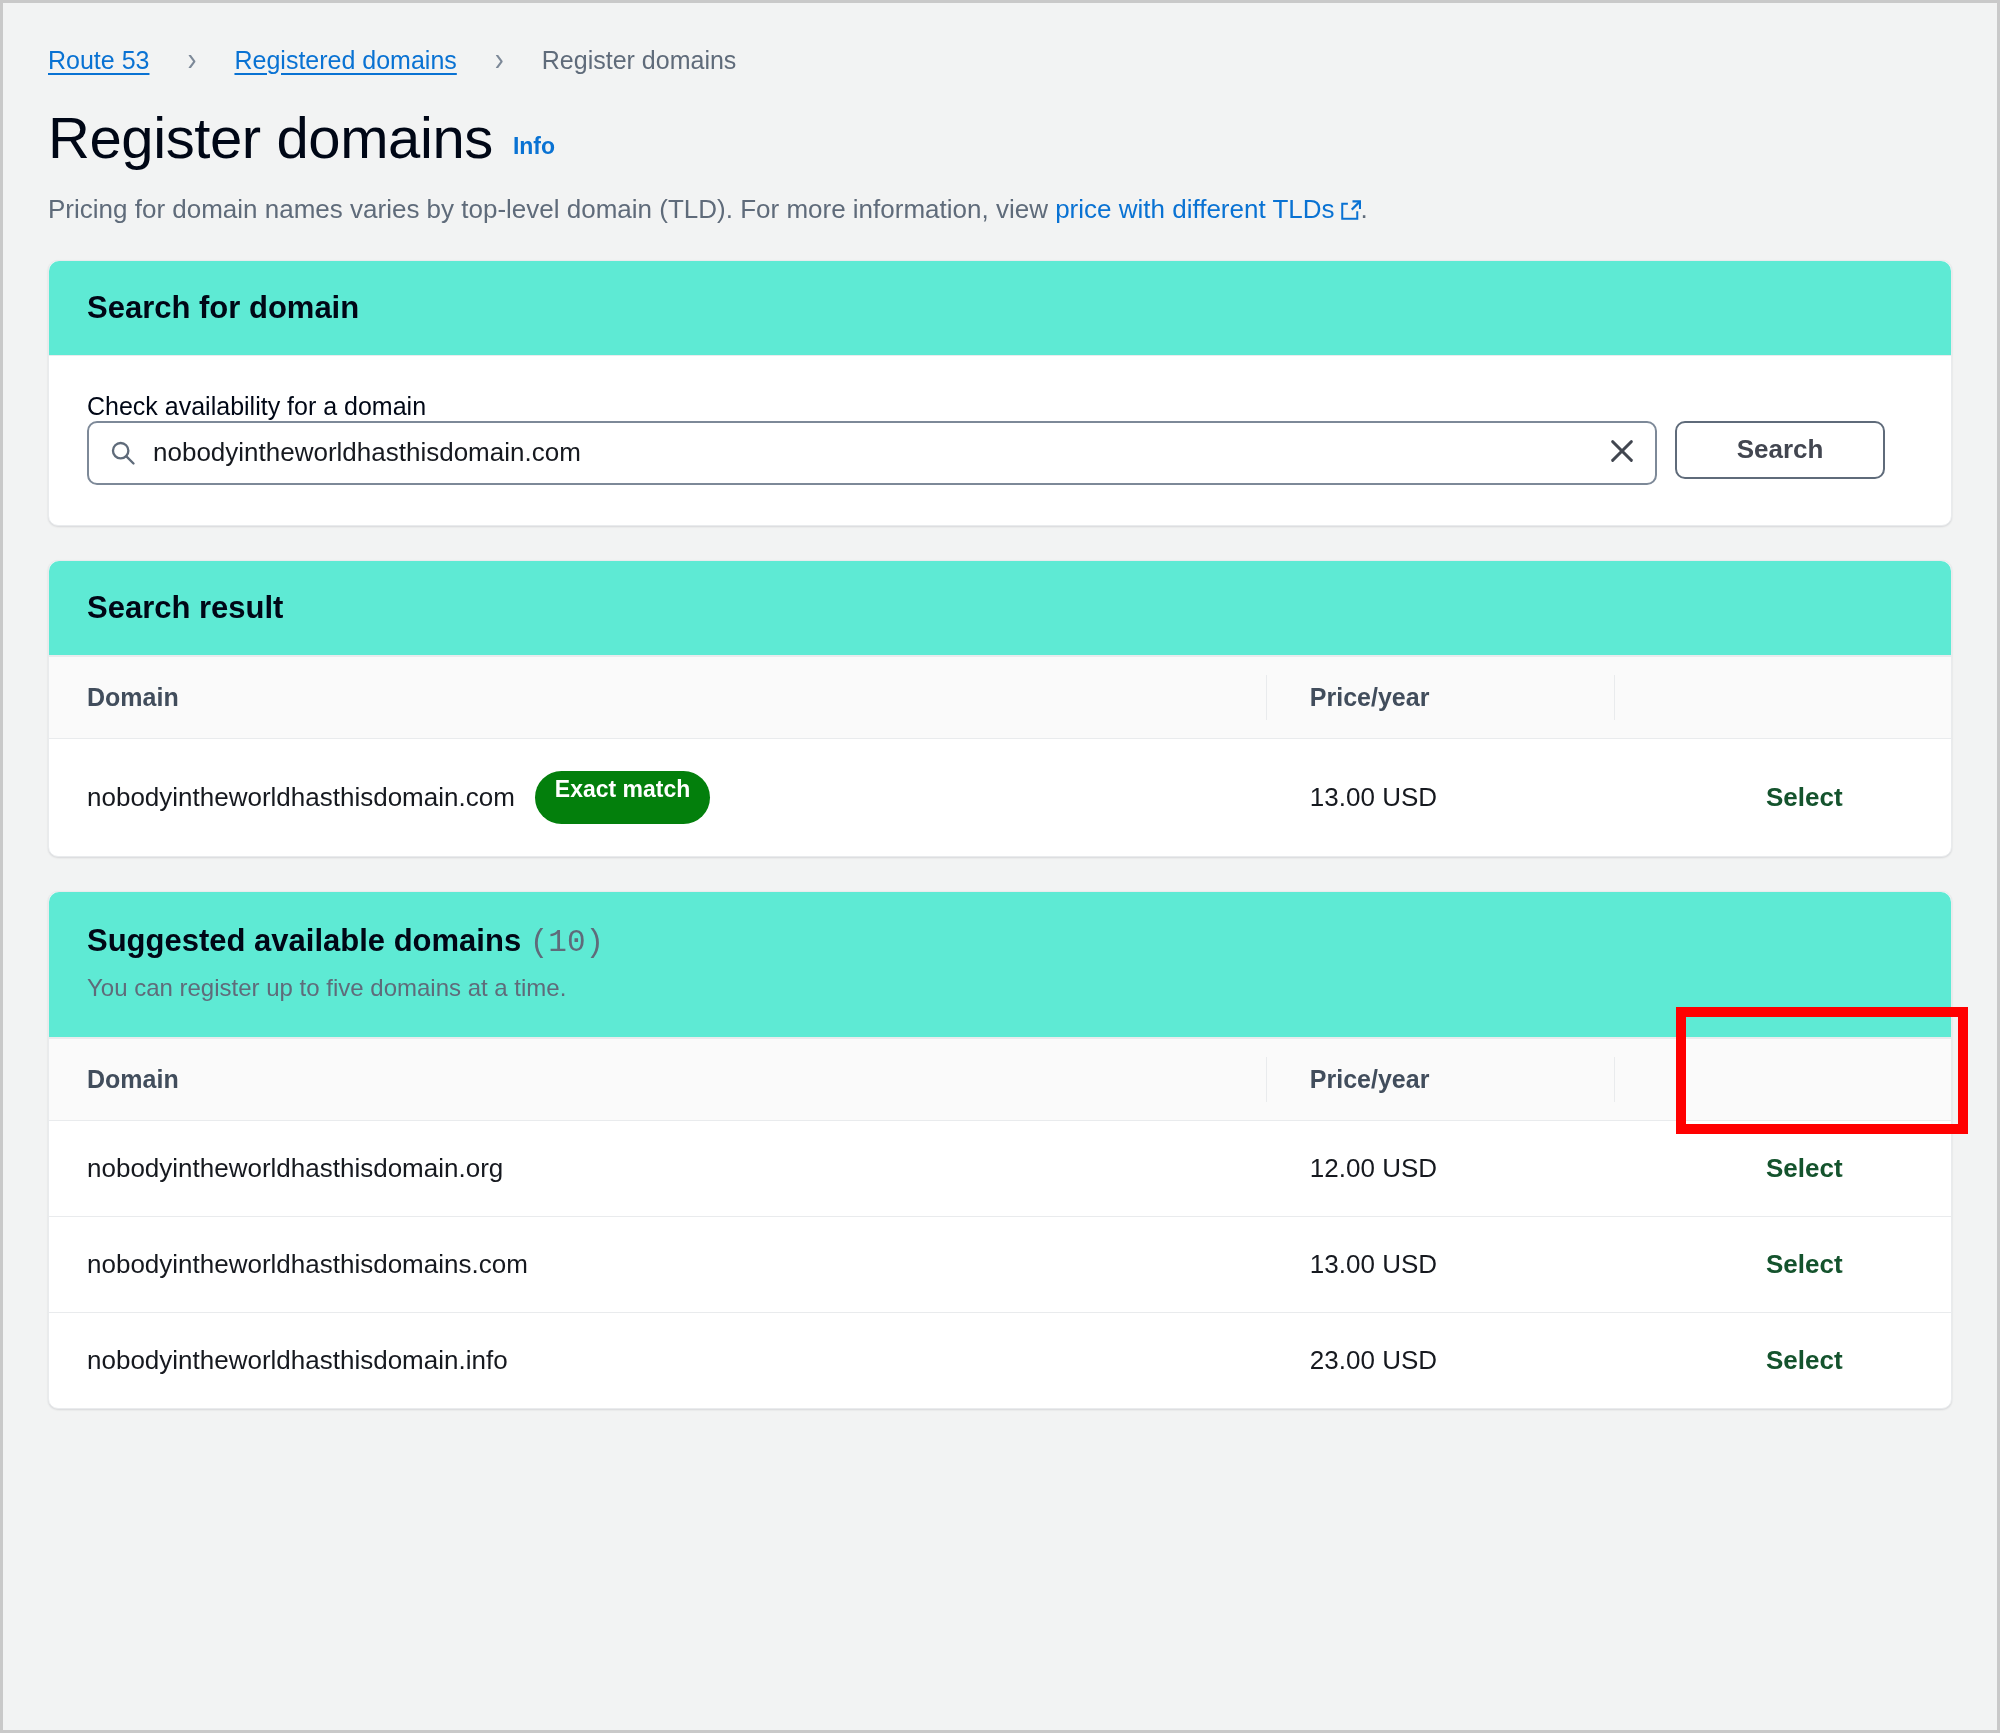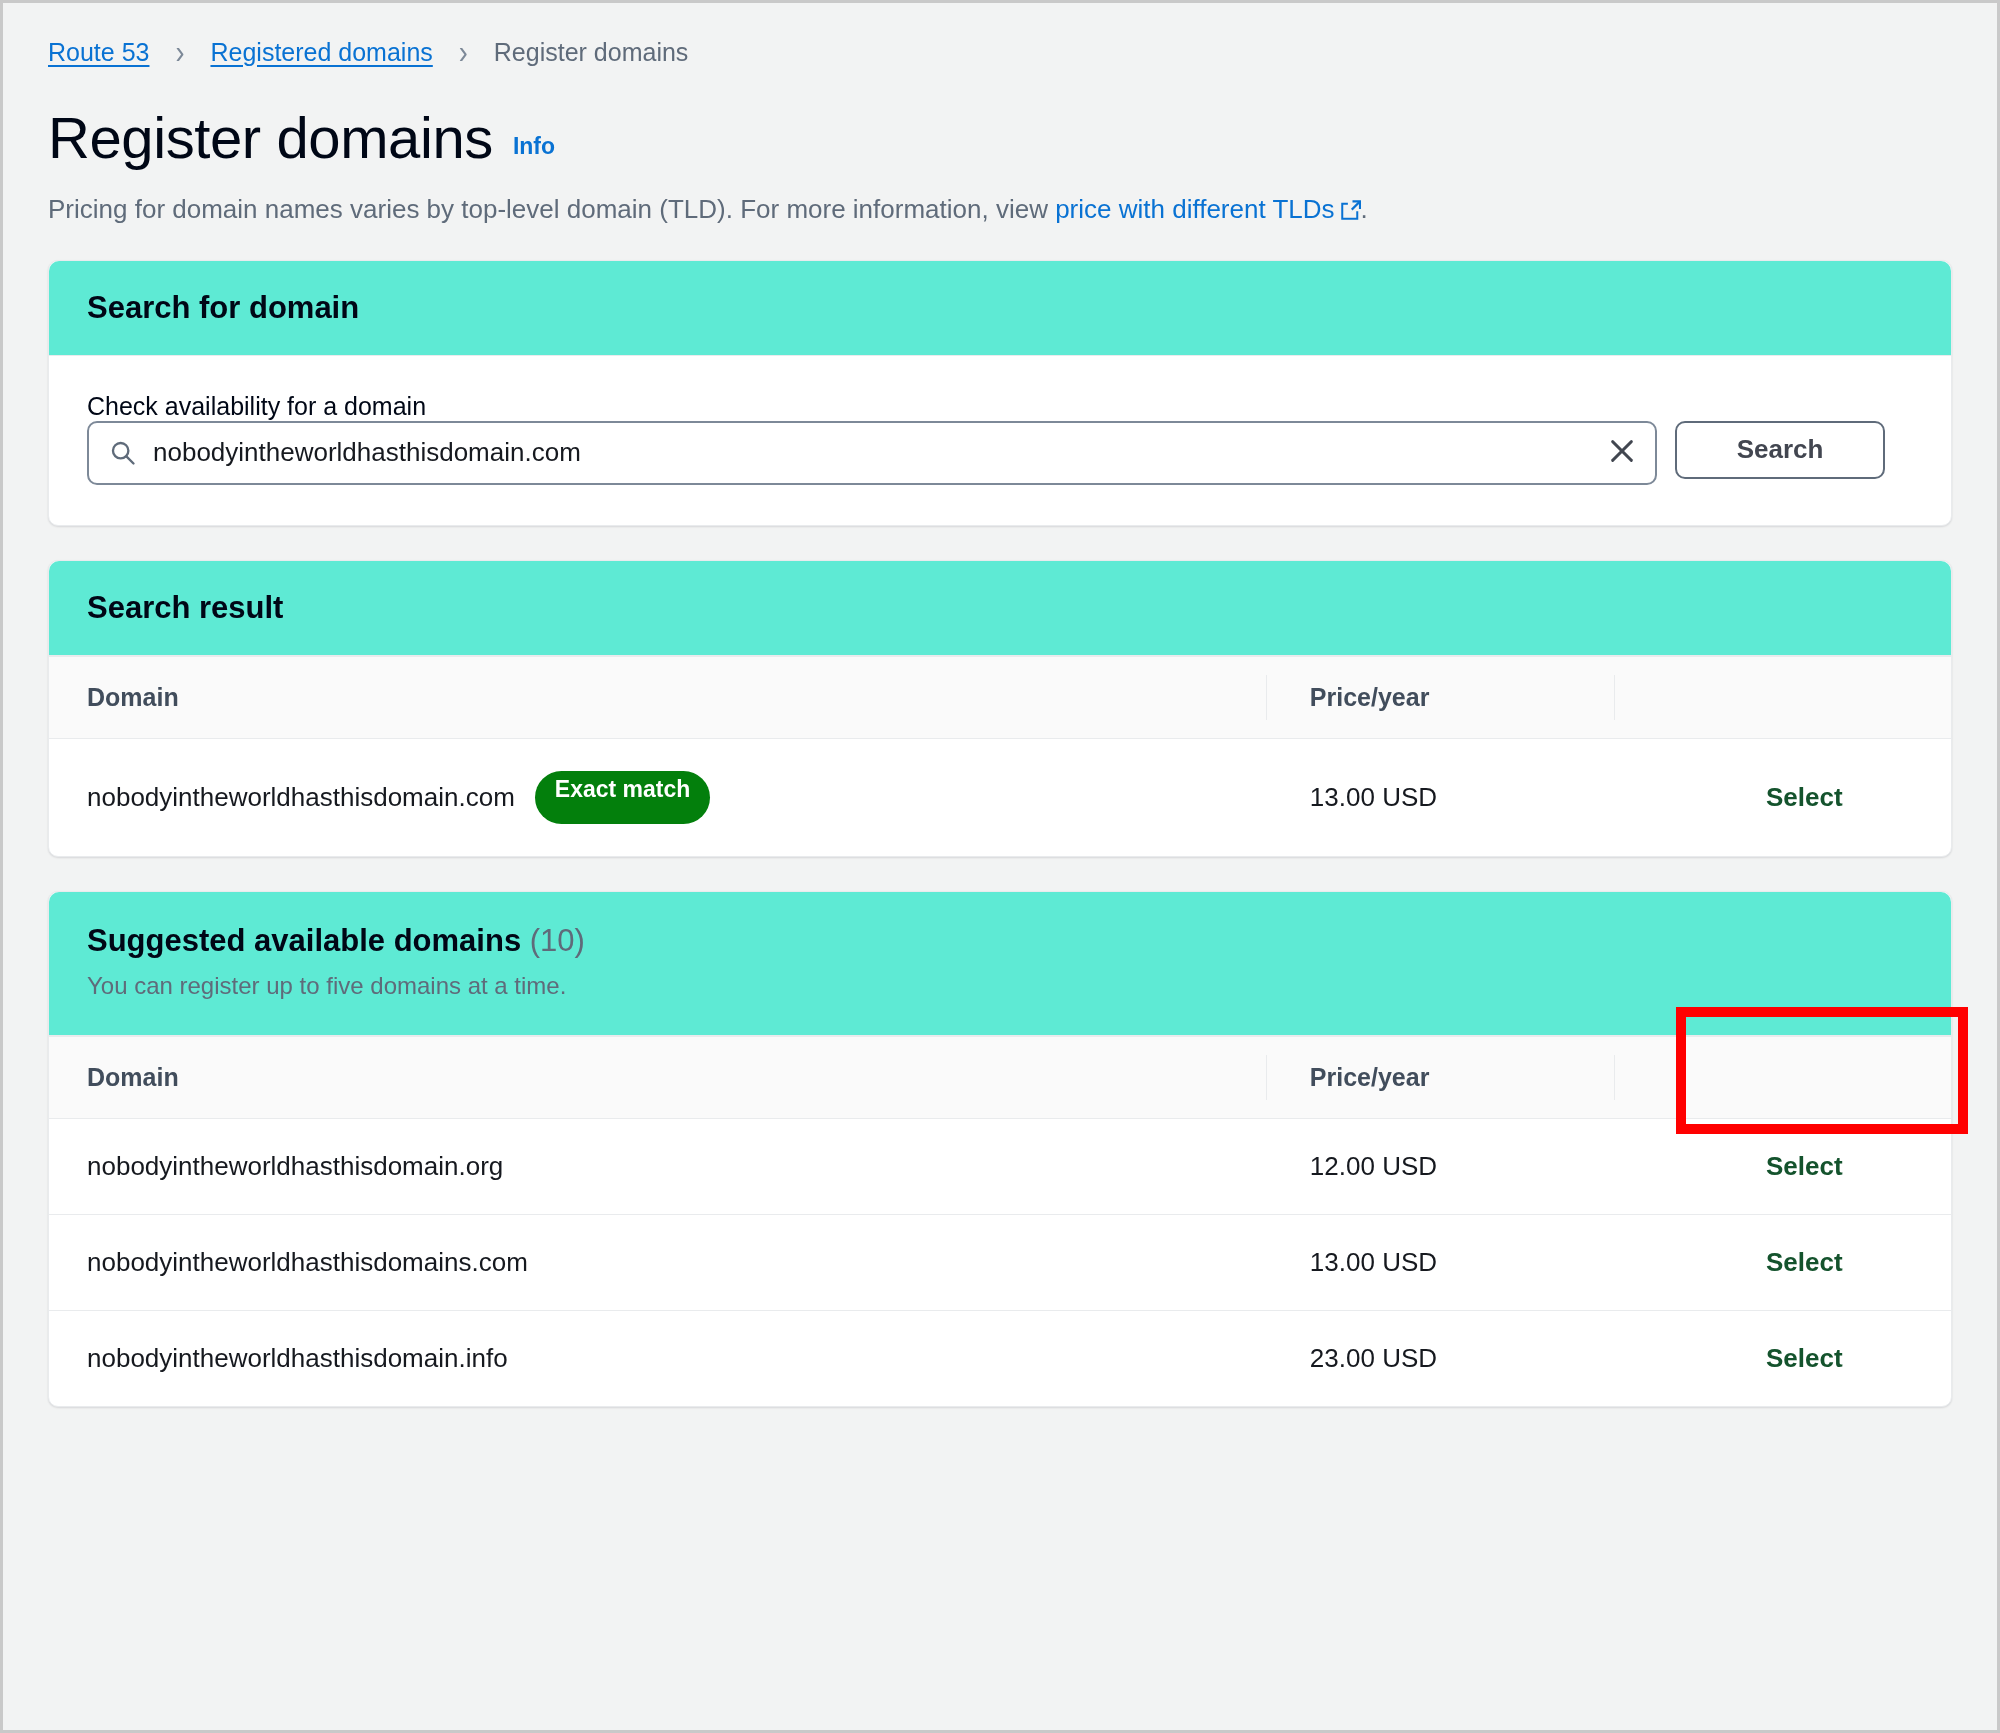--- a/index.html
+++ b/index.html
@@ -23,22 +23,22 @@
     background: #f2f3f3;
     overflow: hidden;
   }
   .inner {
     padding: 28px 45px 0 45px;
   }
 
   
   .breadcrumb {
     display: flex;
-    align-items: center;
-    gap: 4px;
+    align-items: flex-end;
+    gap: 16px;
     font-size: 25px;
     line-height: 1;
     height: 42px;
   }
   .crumb-link {
     color: #0972d3;
     text-decoration: underline;
     text-underline-offset: 4px;
     cursor: pointer;
   }
@@ -117,20 +117,21 @@
   .card-title {
     font-size: 31px;
     font-weight: bold;
     color: #000716;
     margin: 0;
     line-height: 1.1;
   }
   .card-title .count {
     font-weight: normal;
     color: #5f6b7a;
+    font-family: Liberation Mono, monospace;
   }
   .card-sub {
     font-size: 24px;
     color: #5f6b7a;
     margin-top: 14px;
     line-height: 1.2;
   }
   .card-body {
     padding: 36px 38px 40px 38px;
   }

